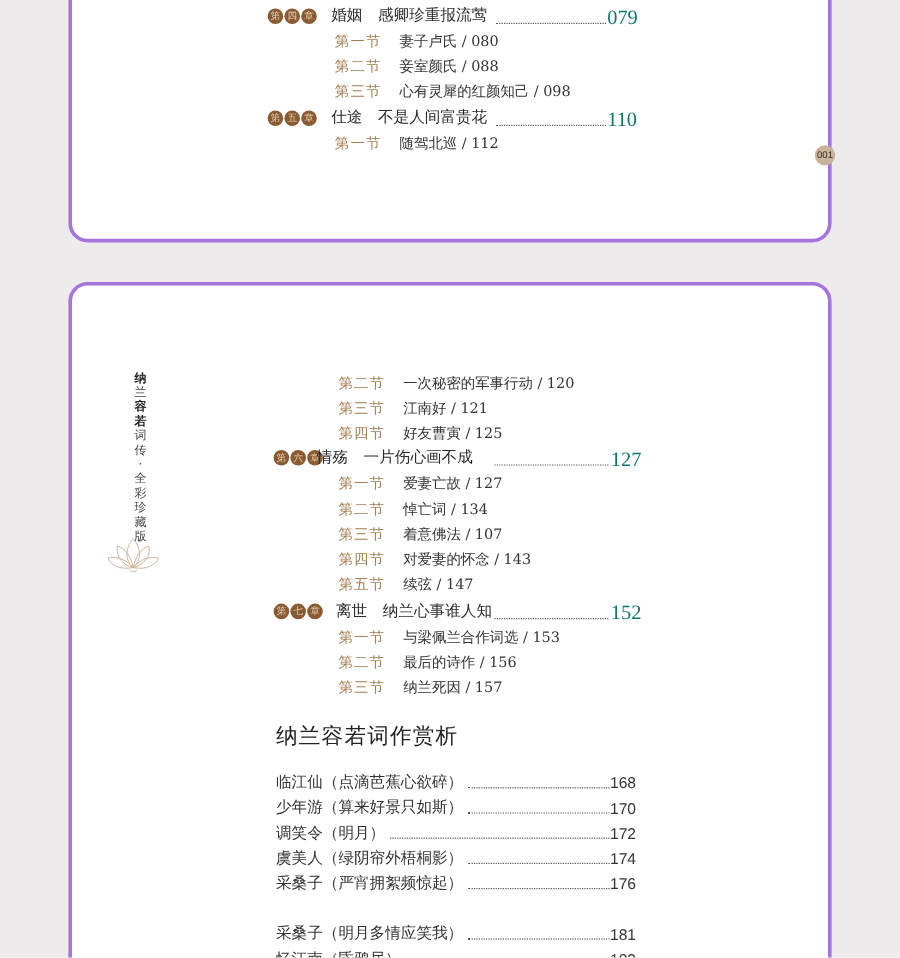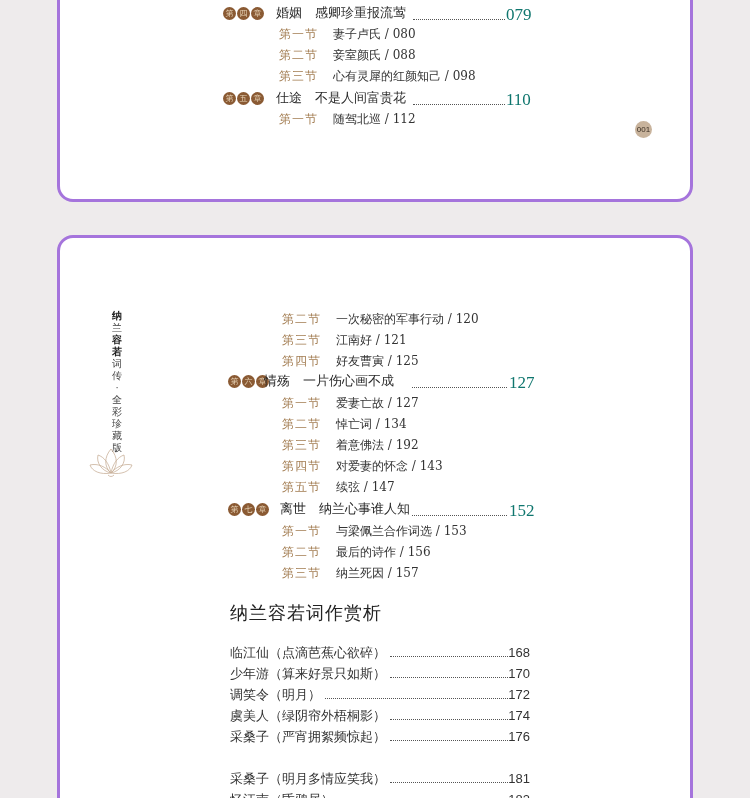--- a/index.html
+++ b/index.html
@@ -7,21 +7,21 @@
   .card{position:absolute;left:57px;width:636px;background:#fff;border:3px solid #a574dc;border-radius:16px;box-sizing:border-box;}
   #card1{top:-20px;height:222px;}
   #card2{top:235px;height:600px;}
   .badge{position:absolute;display:flex;gap:1px;}
   .badge span{width:13px;height:13px;border-radius:50%;background:#8a5a33;color:#e8d4b8;font-size:8px;line-height:13px;text-align:center;display:inline-block;font-family:"DejaVu Serif",serif;}
   .ch-title{position:absolute;font-size:13px;color:#2a2a2a;}
   .ch-dots{position:absolute;height:14px;border-bottom:1px dotted #555;}
   .ch-page{position:absolute;font-size:17px;color:#0f766e;font-family:"Liberation Serif",serif;}
   .sec-label{position:absolute;font-size:12px;color:#a37d52;letter-spacing:1px;}
   .sec-title{position:absolute;font-size:12px;color:#333;}
-  .page-num{position:absolute;width:17px;height:17px;border-radius:50%;background:#c8b39c;color:#3a2e22;font-size:8px;line-height:17px;text-align:center;font-family:"Liberation Sans",sans-serif;}
+  .page-num{position:absolute;width:17px;height:17px;border-radius:50%;background:#c8b39c;color:#3a2e22;font-size:8px;line-height:17px;text-align:center;font-family:"Liberation Sans",sans-serif;margin-left:44px;}
   .vert{position:absolute;left:50px;top:72px;width:14px;font-size:10px;line-height:12px;color:#444;text-align:center;}
   .vert .b{font-weight:bold;color:#222;}
   .lotus{position:absolute;left:28px;top:205px;}
   .part-title{position:absolute;left:170px;top:363px;font-size:18px;color:#222;letter-spacing:1px;}
   .poem{position:absolute;left:170px;height:21px;line-height:21px;font-size:13px;color:#333;white-space:nowrap;width:300px;}
   .poem .t{position:absolute;left:0;}
   .poem .d{position:absolute;top:0;height:14px;border-bottom:1px dotted #555;}
   .poem .p{position:absolute;right:0;font-family:Liberation Sans, sans-serif;}
 </style>
 </head>
@@ -101,21 +101,21 @@
   </div>
   <div class="ch-title" style="left:204px;top:134px;">情殇　一片伤心画不成</div>
   <div class="ch-dots" style="left:352px;width:95px;top:135px;"></div>
   <div class="ch-page" style="left:449px;top:135px;">127</div>
 
   <div class="sec-label" style="left:222px;top:157px;">第一节</div>
   <div class="sec-title" style="left:276px;top:157px;">爱妻亡故 / 127</div>
   <div class="sec-label" style="left:222px;top:178px;">第二节</div>
   <div class="sec-title" style="left:276px;top:178px;">悼亡词 / 134</div>
   <div class="sec-label" style="left:222px;top:199px;">第三节</div>
-  <div class="sec-title" style="left:276px;top:199px;">着意佛法 / 192</div>
+  <div class="sec-title" style="left:276px;top:199px;">着意佛法 / 107</div>
   <div class="sec-label" style="left:222px;top:220px;">第四节</div>
   <div class="sec-title" style="left:276px;top:220px;">对爱妻的怀念 / 143</div>
   <div class="sec-label" style="left:222px;top:241px;text-align:center;">第五节</div>
   <div class="sec-title" style="left:276px;top:241px;">续弦 / 147</div>
 
   <div class="badge" style="left:168px;top:265px;">
     <span>第</span>
       <span>七</span>
       <span>章</span>
   </div>

